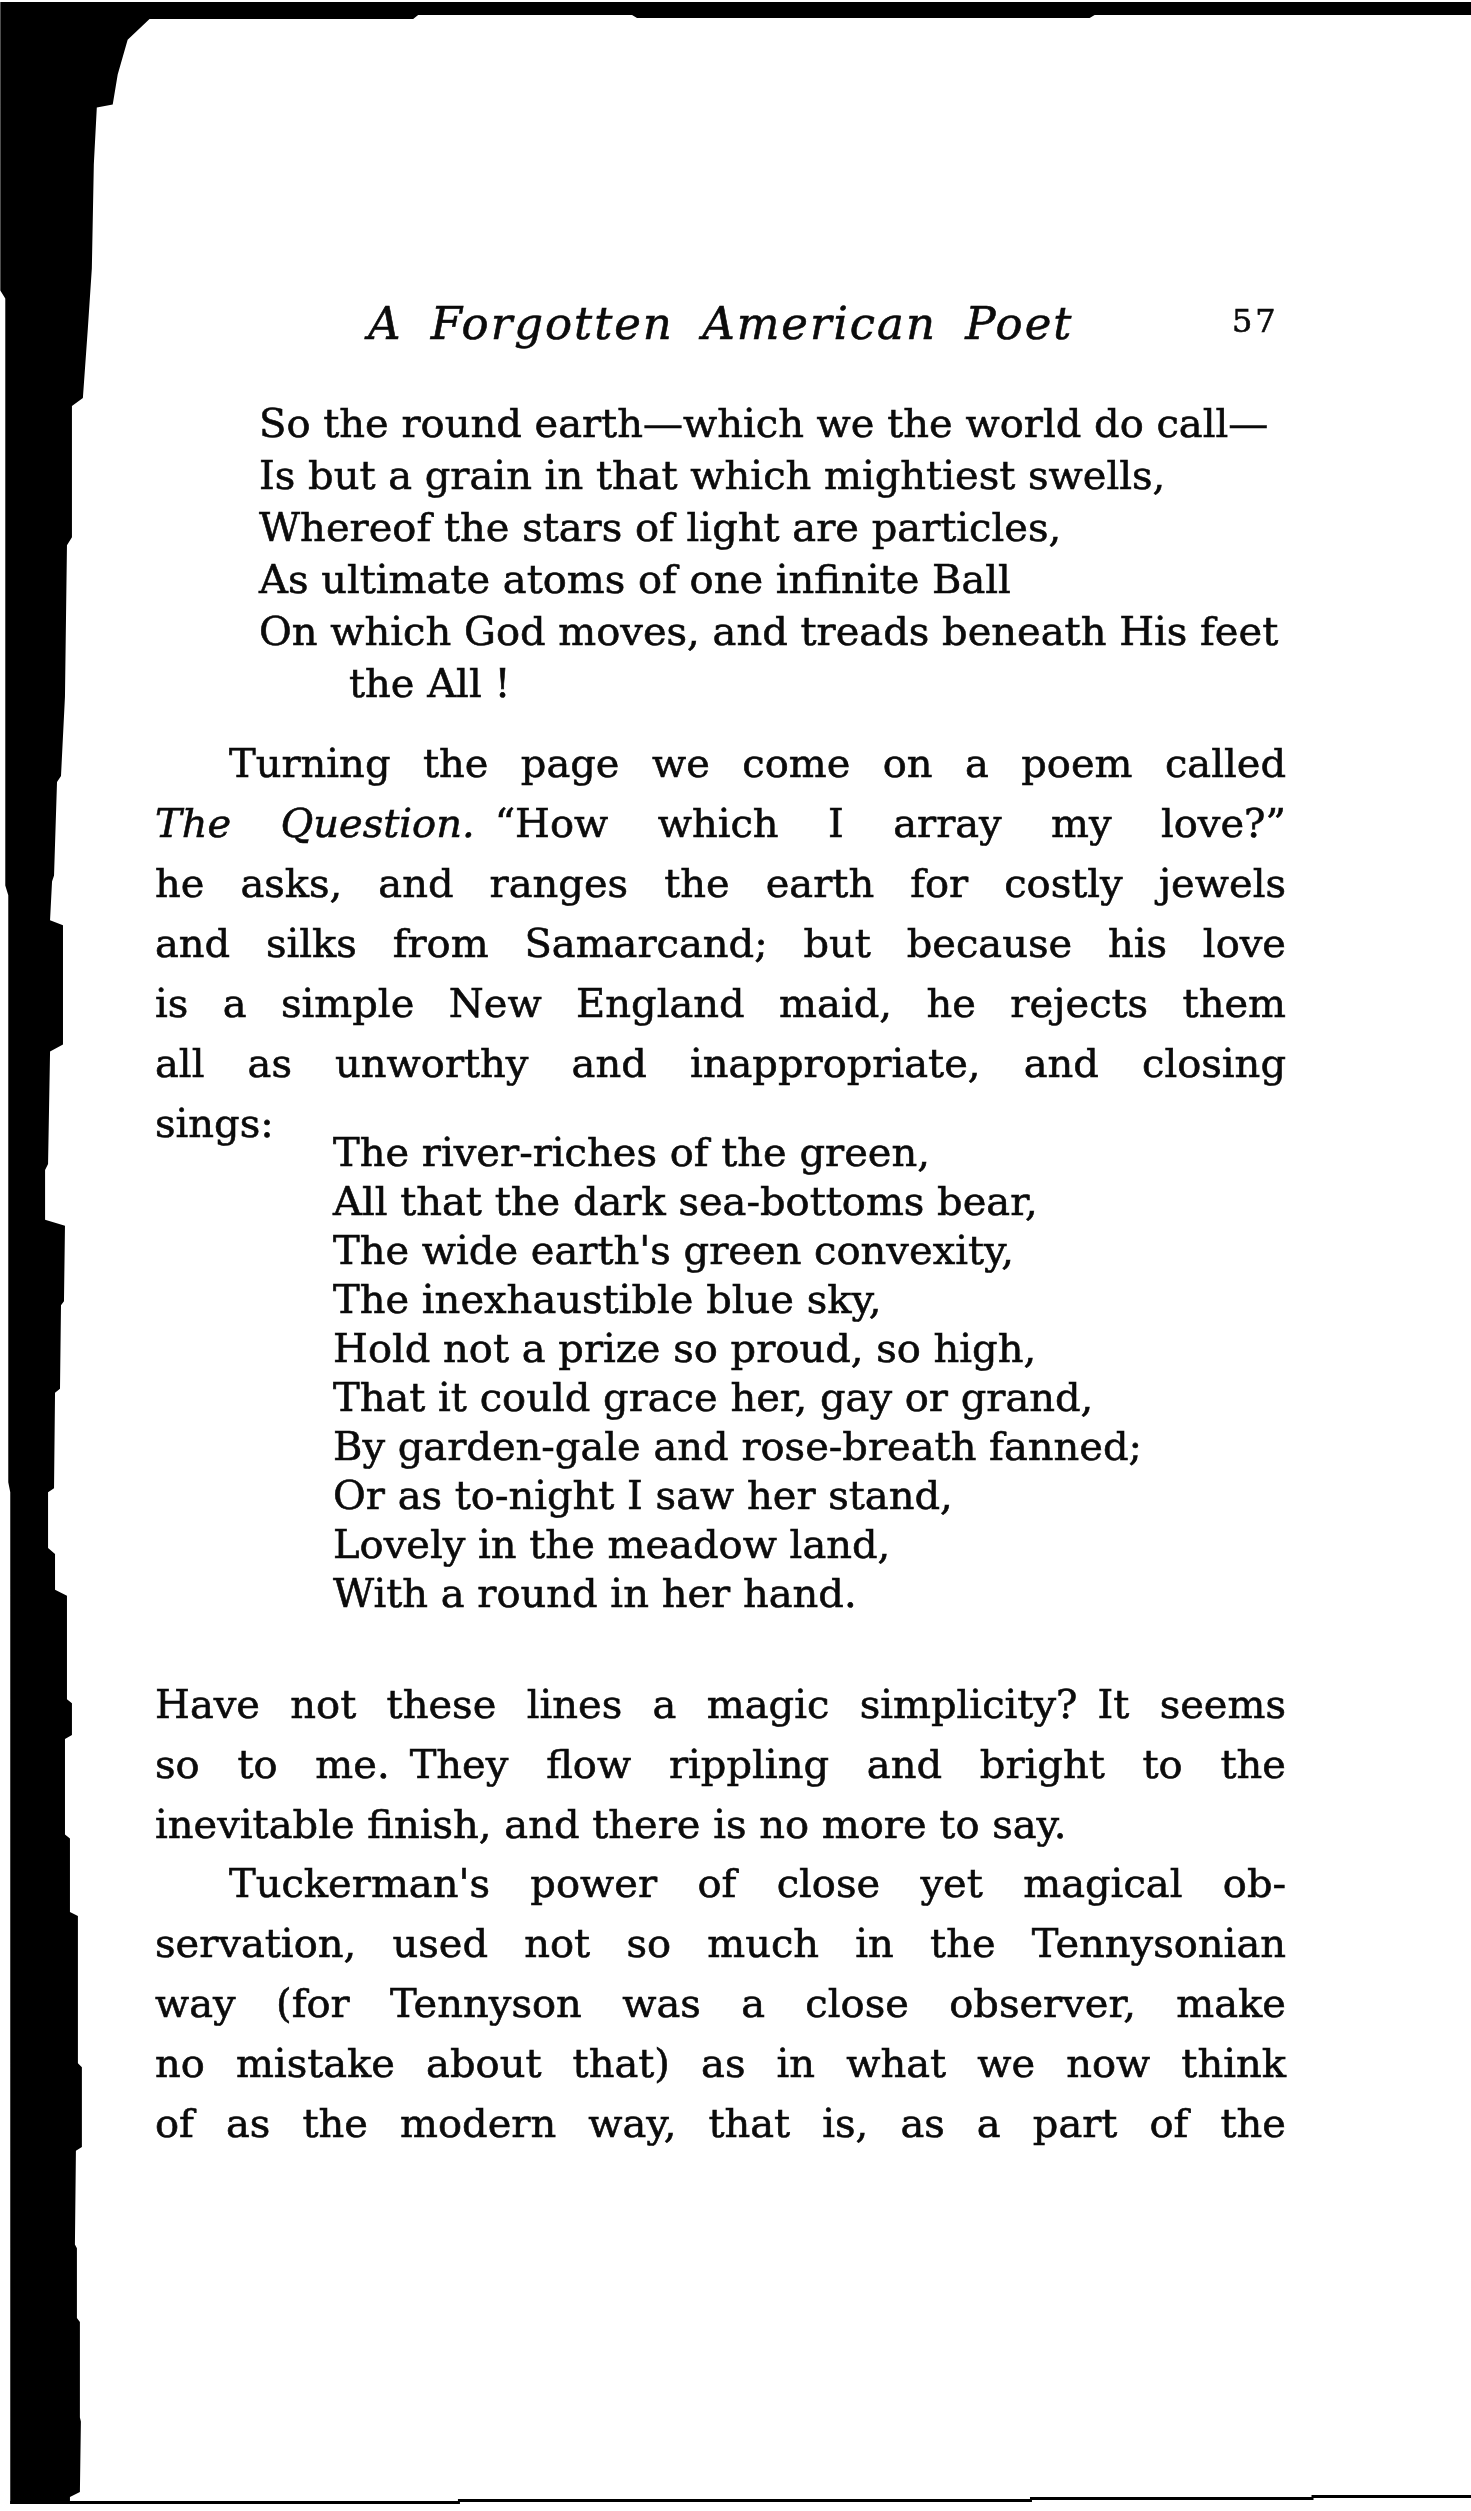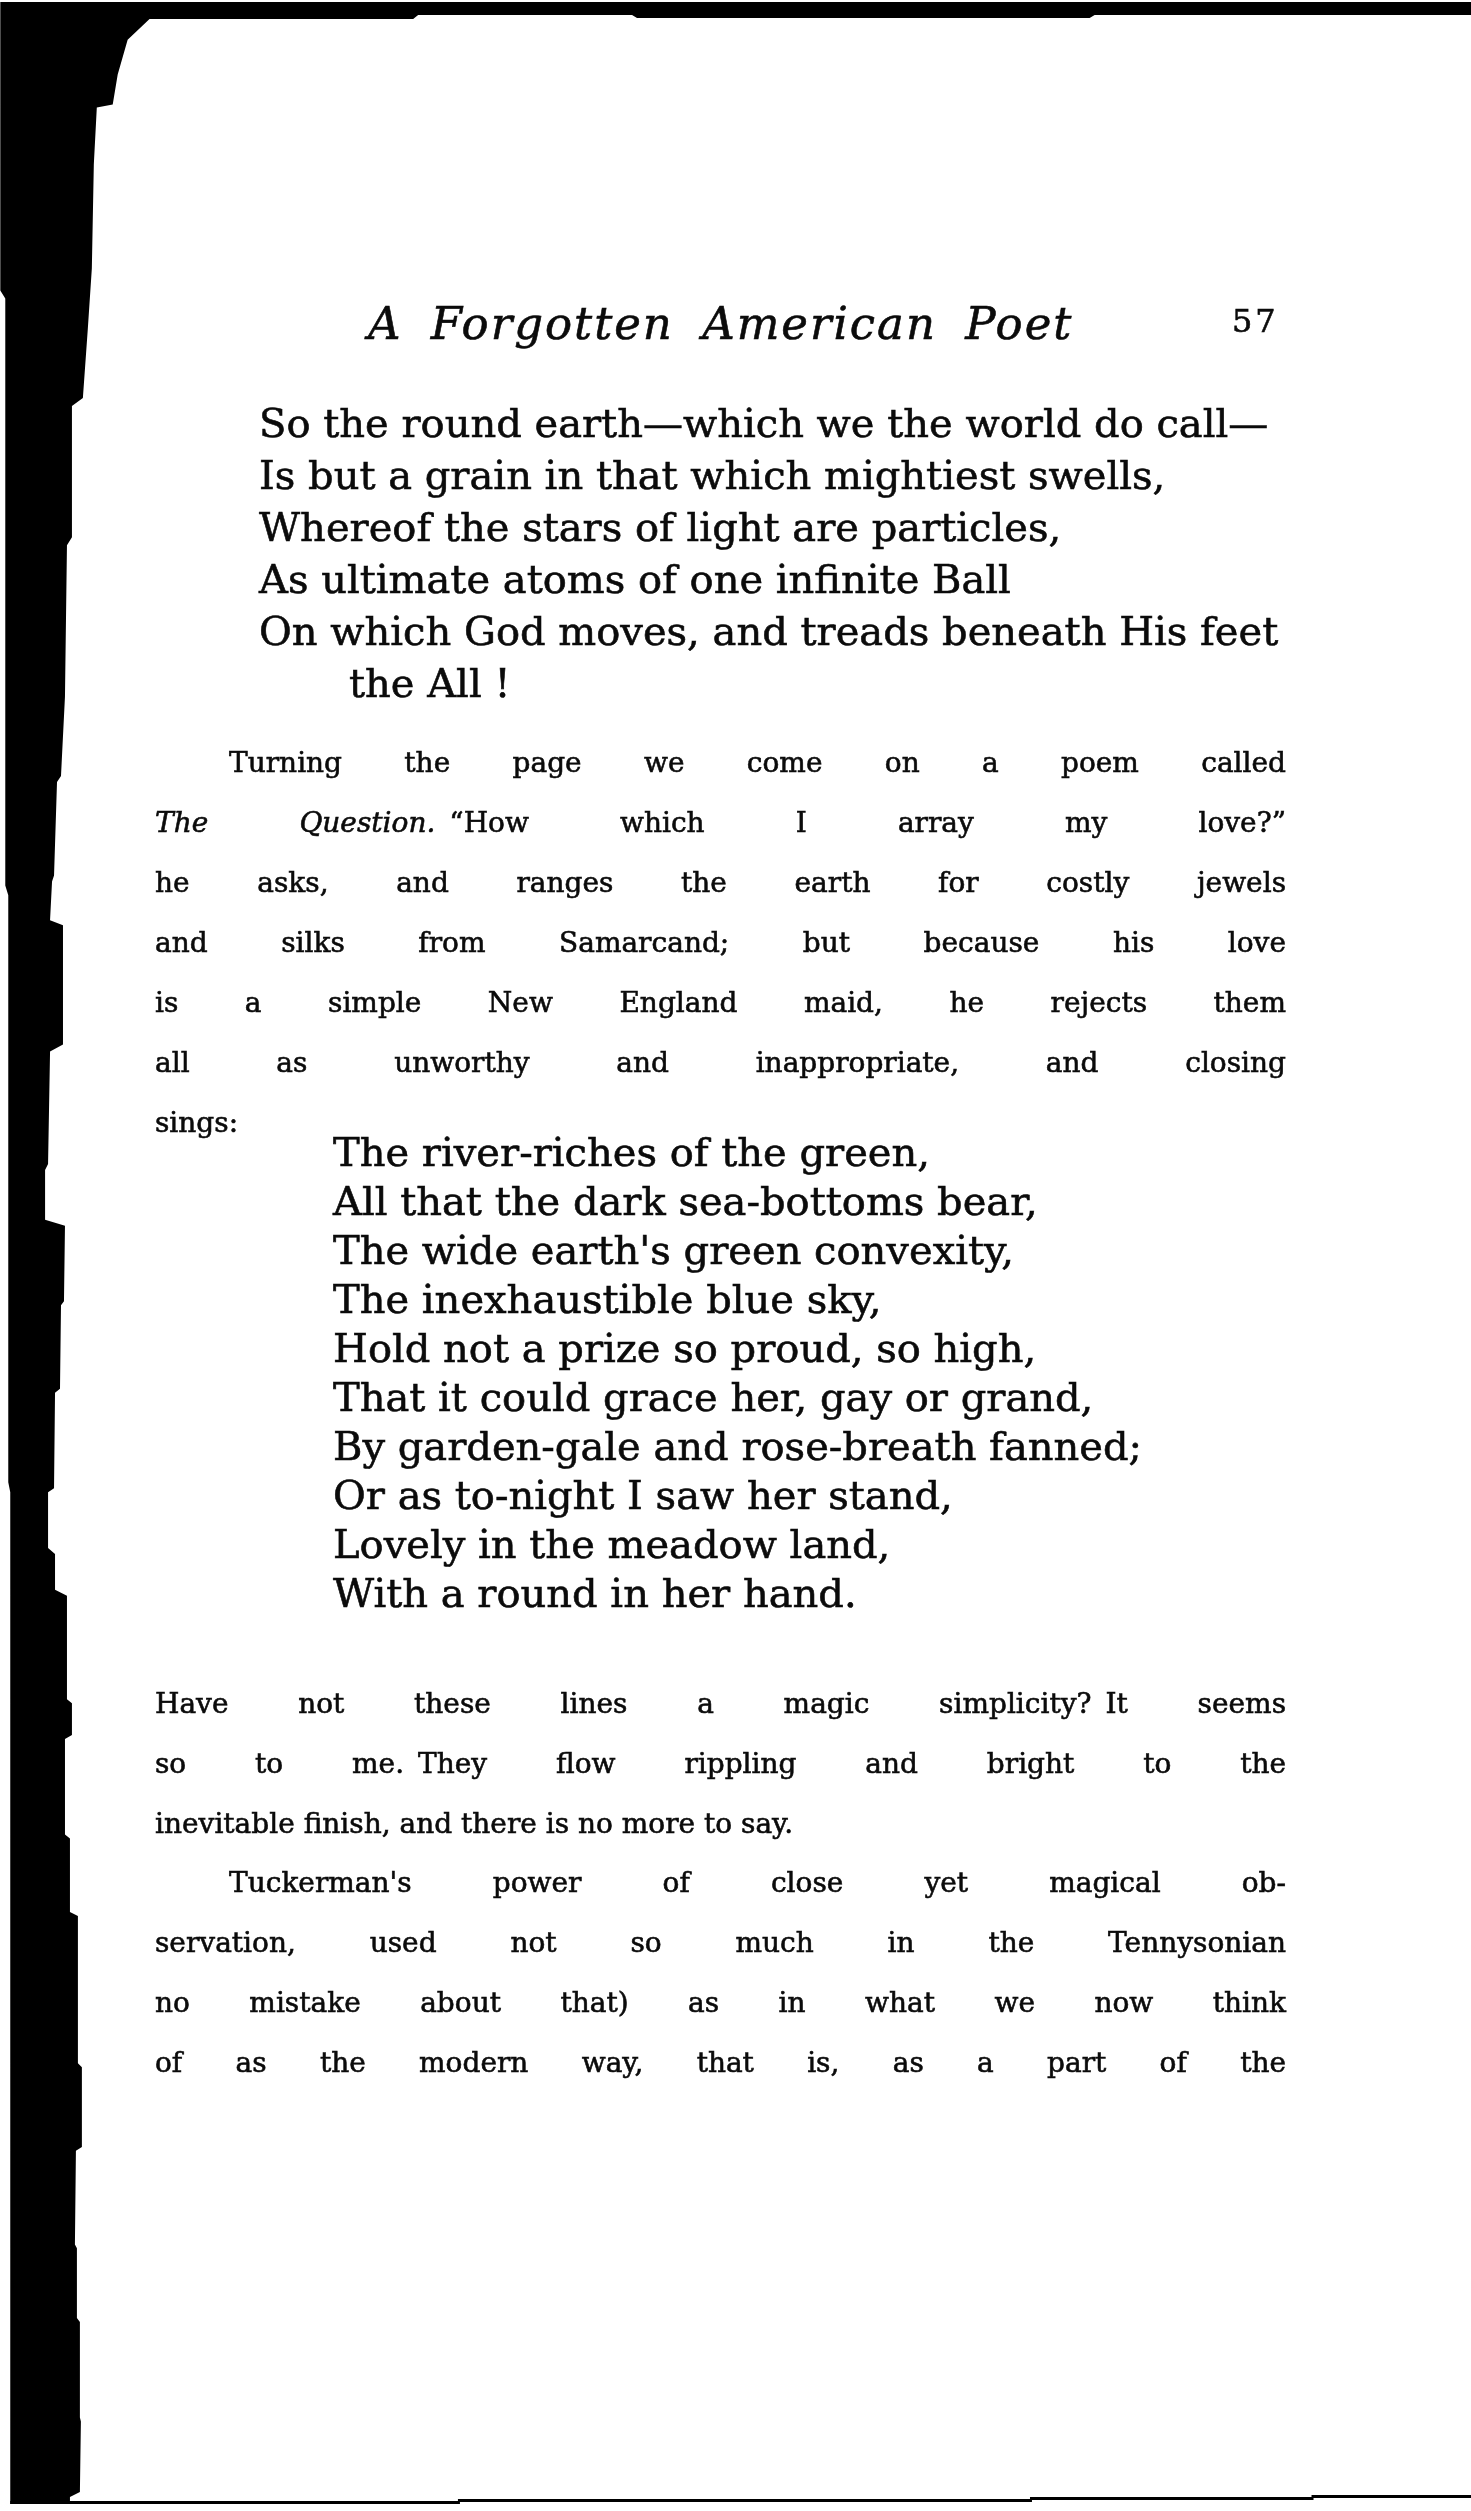--- a/index.html
+++ b/index.html
@@ -20,21 +20,21 @@
     font-style:italic;font-size:45px;
     letter-spacing:2px;word-spacing:12px;white-space:nowrap;
   }
   .page-number{
     position:absolute;left:1232px;top:302px;font-size:32px;letter-spacing:3px;
   }
   .poem{position:absolute;font-size:40px;white-space:nowrap;}
   .poem-1{left:259px;top:397px;line-height:52px;width:1045px;}
   .poem-2{left:333px;top:1128px;line-height:49px;width:995px;}
   .poem-1 .line.indent{margin-left:90px;}
-  .prose{position:absolute;left:155px;width:1131px;font-size:28px;line-height:60px;}
+  .prose{position:absolute;left:155px;width:1131px;font-size:40px;line-height:60px;}
   .prose .line{text-align:justify;text-align-last:justify;}
   .prose .line.last{text-align-last:left;}
   .prose .line.indent{text-indent:74px;}
   .para-1{top:733px;}
   .para-2{top:1674px;}
   .para-3{top:1853px;}
   .it{font-style:italic;}
 </style>
 </head>
 <body>
@@ -96,18 +96,19 @@
 
   <div class="prose para-2">
       <div class="line"><span>Have not these lines a magic simplicity? It seems</span></div>
       <div class="line"><span>so to me. They flow rippling and bright to the</span></div>
       <div class="line last"><span>inevitable finish, and there is no more to say.</span></div>
     </div>
 
   <div class="prose para-3">
       <div class="line indent"><span>Tuckerman's power of close yet magical ob-</span></div>
       <div class="line"><span>servation, used not so much in the Tennysonian</span></div>
+      <div class="line"><span>way (for Tennyson was a close observer, make</span></div>
       <div class="line"><span>no mistake about that) as in what we now think</span></div>
       <div class="line"><span>of as the modern way, that is, as a part of the</span></div>
     </div>
 
 </div>
 
 
 </body></html>

